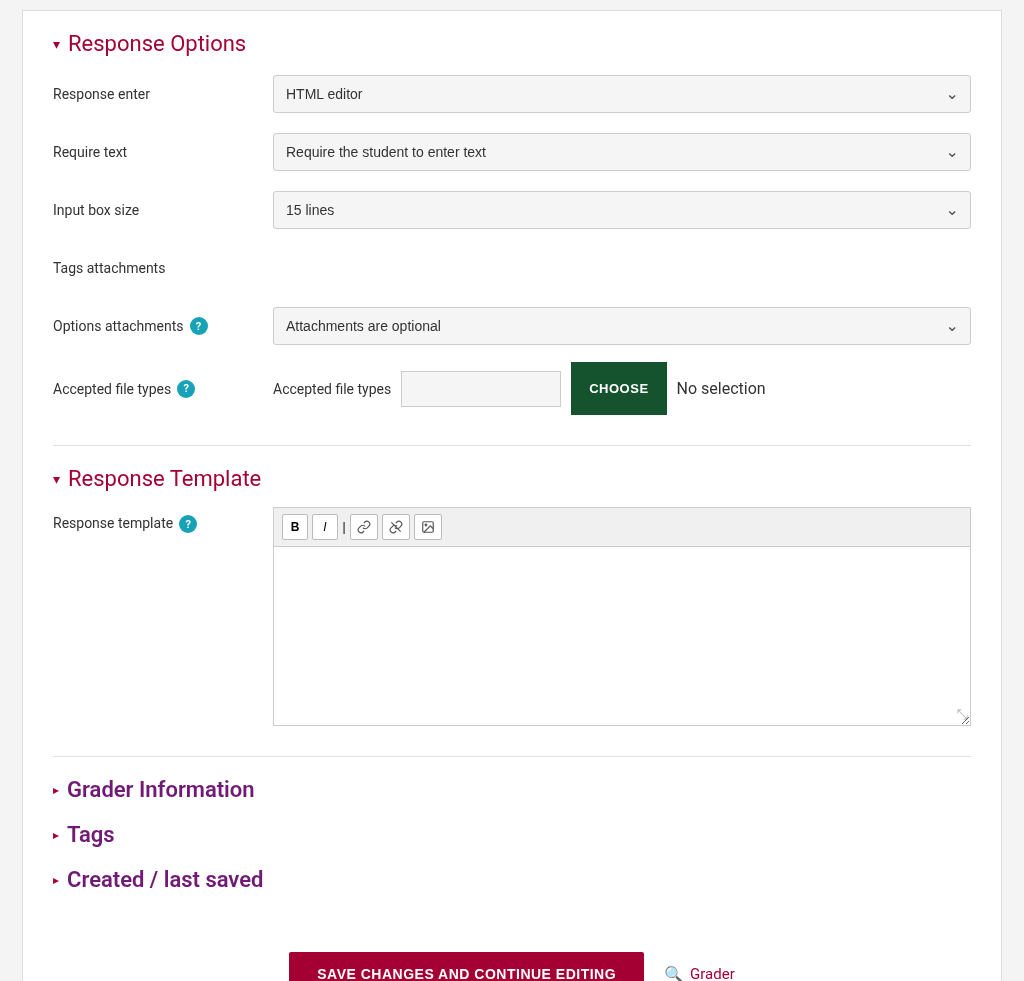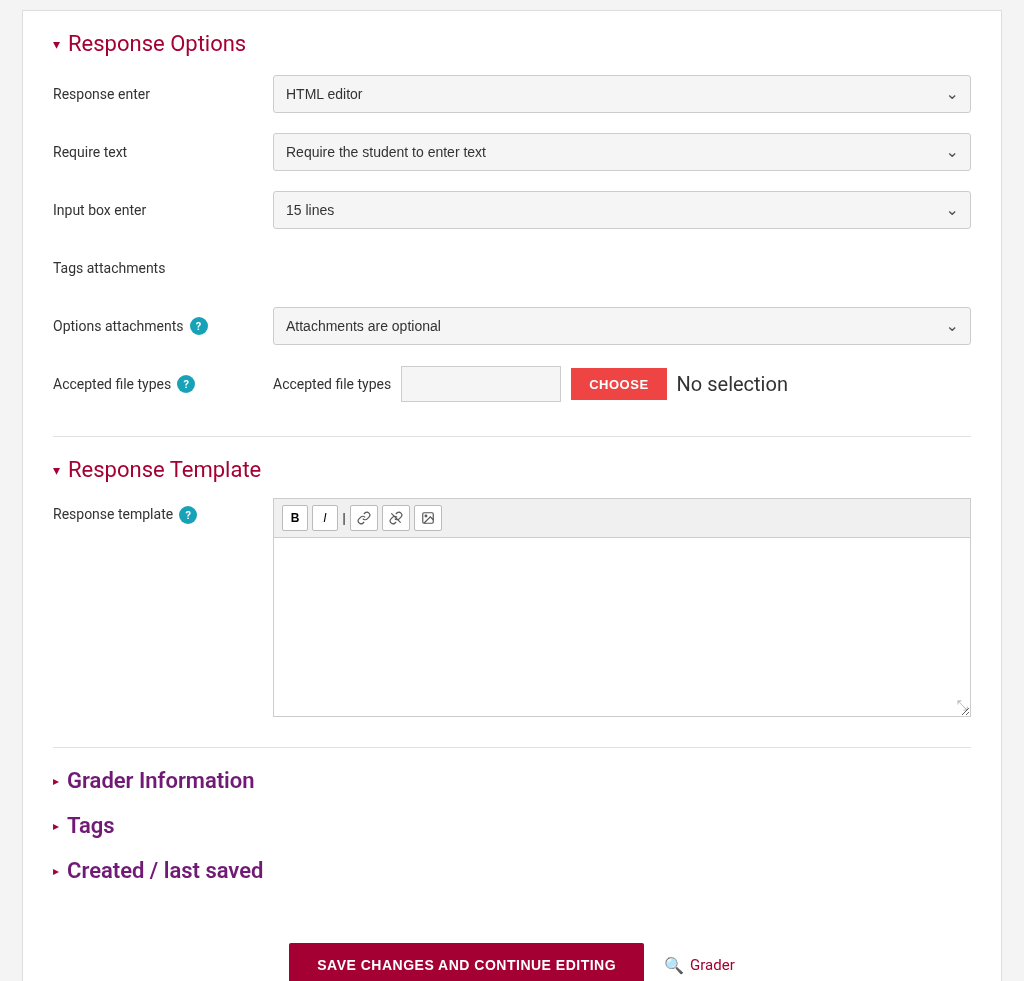--- a/index.html
+++ b/index.html
@@ -121,33 +121,33 @@
     }
     .file-types-input {
       border: 1px solid #ccc;
       background: #f5f5f5;
       padding: 8px 10px;
       font-size: 14px;
       width: 160px;
       height: 36px;
     }
     .choose-btn {
-      background: #ef4444;
+      background: #14532d;
       color: #fff;
       border: none;
       padding: 8px 18px;
       font-size: 13px;
       font-weight: 700;
       letter-spacing: 0.5px;
       cursor: pointer;
-      height: 32px;
+      height: 53px;
       white-space: nowrap;
     }
     .no-selection-text {
-      font-size: 20px;
+      font-size: 16px;
       color: #333;
       white-space: nowrap;
     }
 
     
     .section-divider {
       border: none;
       border-top: 1px solid #e0e0e0;
       margin: 10px 0 20px 0;
     }
@@ -300,21 +300,21 @@
         <div class="select-wrapper">
           <select class="select-box">
             <option>Require the student to enter text</option>
           </select>
         </div>
       </div>
     </div>
 
     <div class="form-row">
       <div class="form-label">
-        <span>Input box enter</span>
+        <span>Input box size</span>
       </div>
       <div class="form-control-area">
         <div class="select-wrapper">
           <select class="select-box">
             <option>15 lines</option>
           </select>
         </div>
       </div>
     </div>
 

